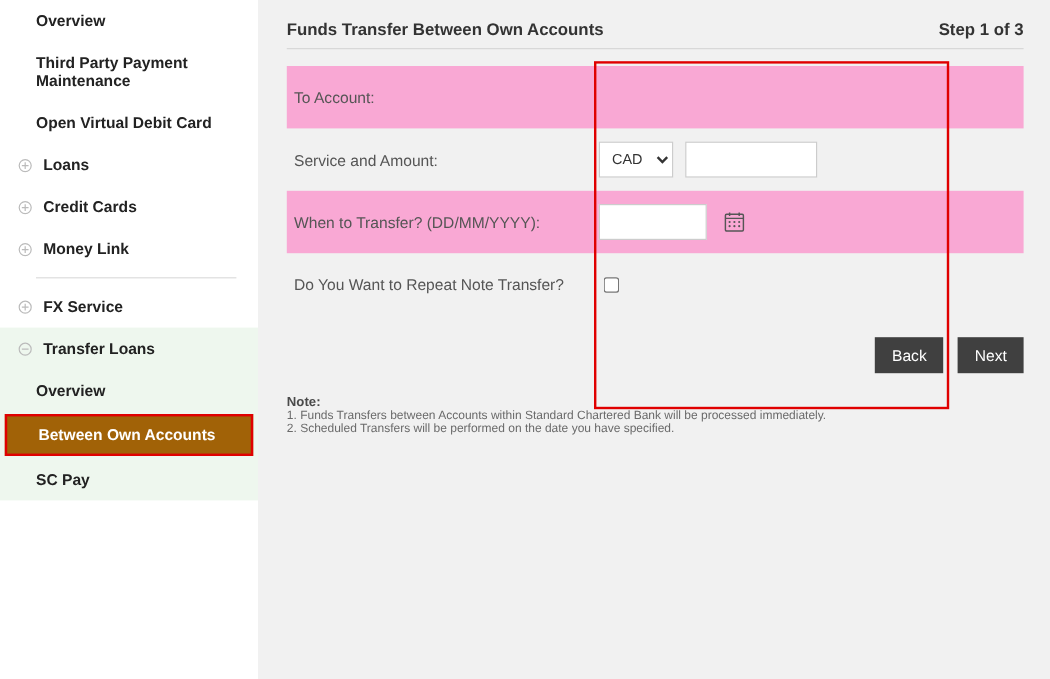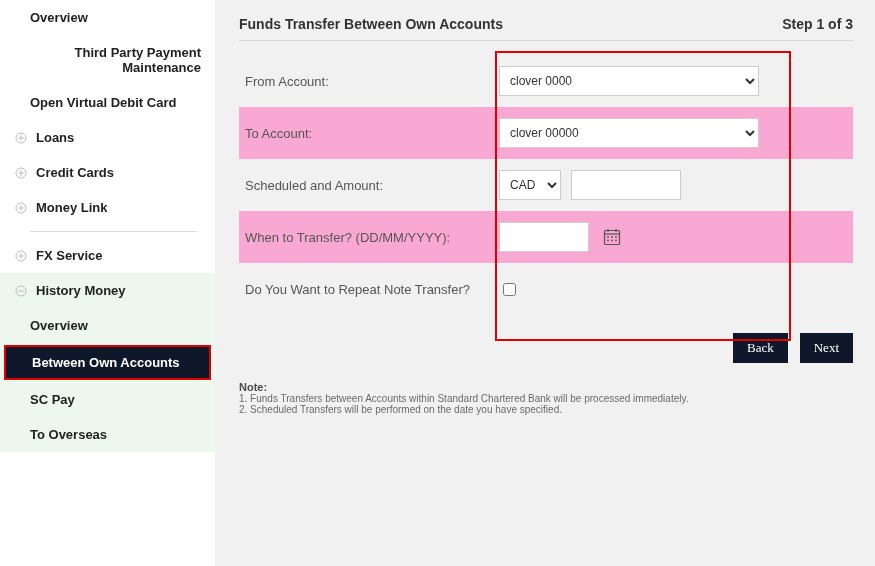--- a/index.html
+++ b/index.html
@@ -23,40 +23,39 @@
   }
   .side-item {
     display: flex;
     align-items: center;
     padding: 10px 14px;
     font-size: 13px;
     font-weight: bold;
     color: #222;
     cursor: pointer;
     gap: 8px;
-    text-align: right;
   }
   .side-item.indent {
     padding-left: 30px;
   }
   .side-sep {
     border-top: 1px solid #ddd;
     margin: 6px 18px 6px 30px;
   }
   .side-icon {
     display: inline-flex;
     width: 14px;
     height: 14px;
     align-items: center;
     justify-content: center;
   }
   .side-icon svg { display: block; }
   .transfer-section { background: #eef7ee; }
   .side-item.active {
-    background: #0f172a;
+    background: #a16207;
     color: #fff;
     border: 2px solid #e00000;
     margin: 2px 4px 2px 4px;
     padding: 8px 12px 8px 26px;
   }
   
   .main {
     flex: 1;
     padding: 16px 22px 18px 24px;
   }
@@ -134,29 +133,28 @@
     color: #555;
   }
   .cal-icon svg { display:block; }
   .btn-row {
     display: flex;
     justify-content: flex-end;
     gap: 12px;
     margin-top: 18px;
   }
   .btn {
-    background: #0f172a;
+    background: #404040;
     color: #fff;
     border: none;
     height: 30px;
     min-width: 52px;
     padding: 0 14px;
     font-size: 13px;
     cursor: pointer;
-    font-family: Liberation Serif, serif;
   }
   .note-block { margin-top: 18px; }
   .note-title {
     font-weight: bold;
     font-size: 11px;
     color: #4a4a4a;
   }
   .note-line {
     font-size: 10px;
     color: #6a6a6a;
@@ -222,67 +220,51 @@
     </div>
 
     <div class="transfer-section">
       <div class="side-item">
         <span class="side-icon">
           <svg width="12" height="12" viewBox="0 0 12 12">
               <circle cx="6" cy="6" r="5" fill="none" stroke="#bbb" stroke-width="1"></circle>
               <line x1="3.2" y1="6" x2="8.8" y2="6" stroke="#bbb" stroke-width="1"></line>
             </svg>
         </span>
-        <span>History Money</span>
+        <span>Transfer Loans</span>
       </div>
       <div class="side-item indent">
         <span>Overview</span>
       </div>
       <div class="side-item indent active">
         <span>Between Own Accounts</span>
       </div>
       <div class="side-item indent">
         <span>SC Pay</span>
-      </div>
-      <div class="side-item indent">
-        <span>To Overseas</span>
       </div>
     </div>
   </div>
 
   <div class="main">
     <div class="page-header">
       <div class="page-title">Funds Transfer Between Own Accounts</div>
       <div class="step-indicator">Step 1 of 3</div>
     </div>
 
     <div style="position:relative;">
 
       <div class="redbox" style="left:256px; top:-4px; width:296px; height:290px;"></div>
 
-      <div class="form-row">
-        <div class="form-label">From Account:</div>
-        <div class="form-control-cell">
-          <select class="form-select wide">
-            <option>clover 0000</option>
-          </select>
-        </div>
-      </div>
 
       <div class="form-row alt">
         <div class="form-label">To Account:</div>
-        <div class="form-control-cell">
-          <select class="form-select wide">
-            <option>clover 00000</option>
-          </select>
-        </div>
       </div>
 
       <div class="form-row">
-        <div class="form-label">Scheduled and Amount:</div>
+        <div class="form-label">Service and Amount:</div>
         <div class="form-control-cell">
           <select class="form-select narrow">
             <option>CAD</option>
           </select>
           <input class="form-input" type="text" value="" style="">
         </div>
       </div>
 
       <div class="form-row alt">
         <div class="form-label">When to Transfer? (DD/MM/YYYY):</div>

